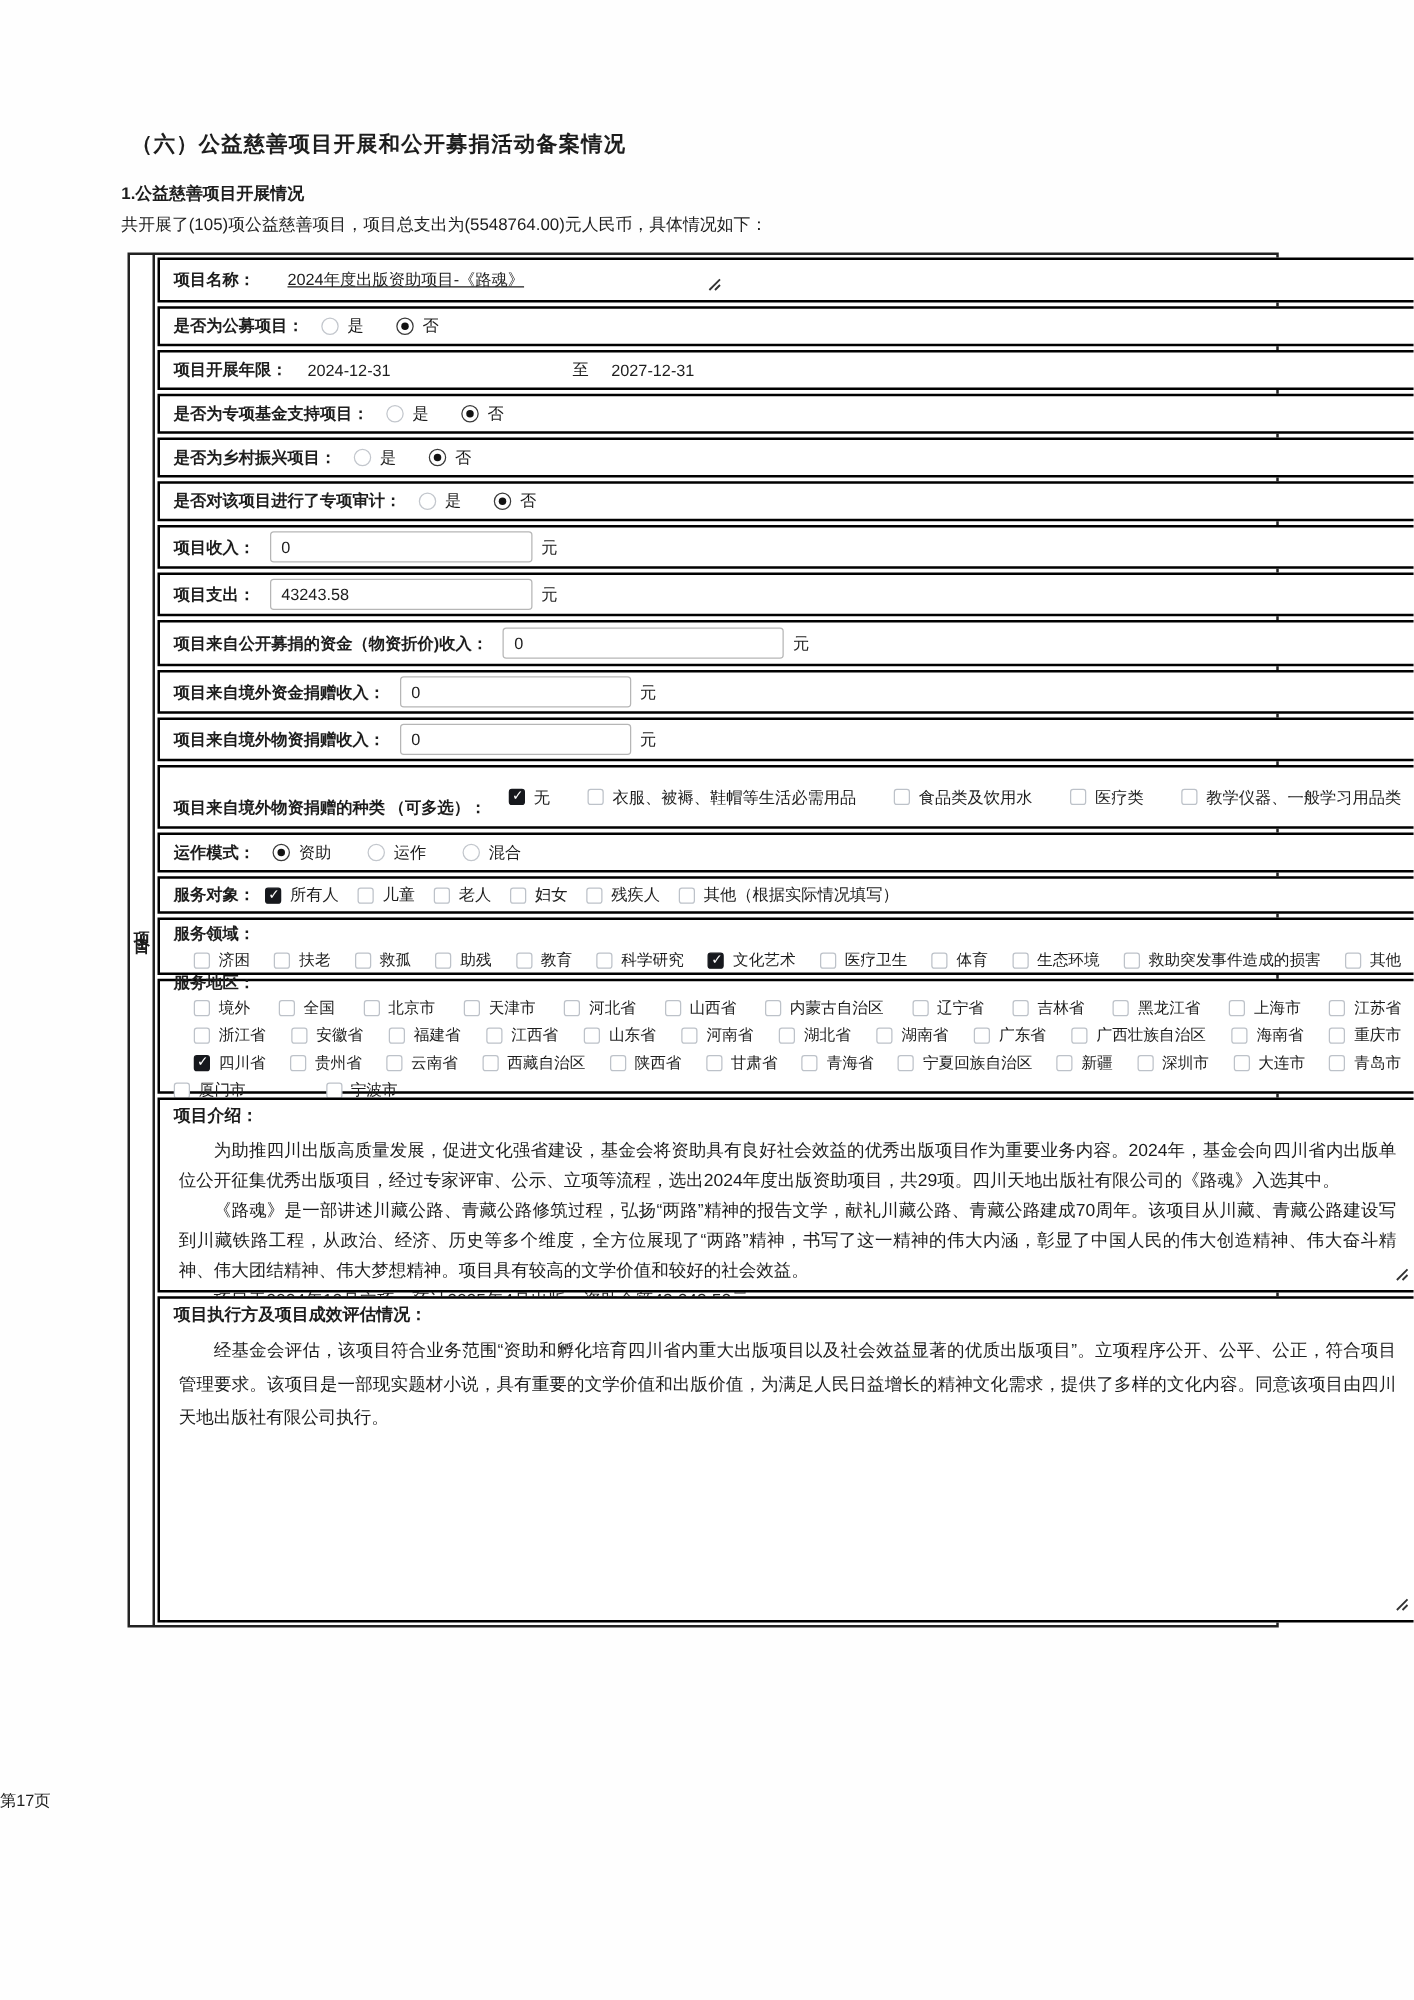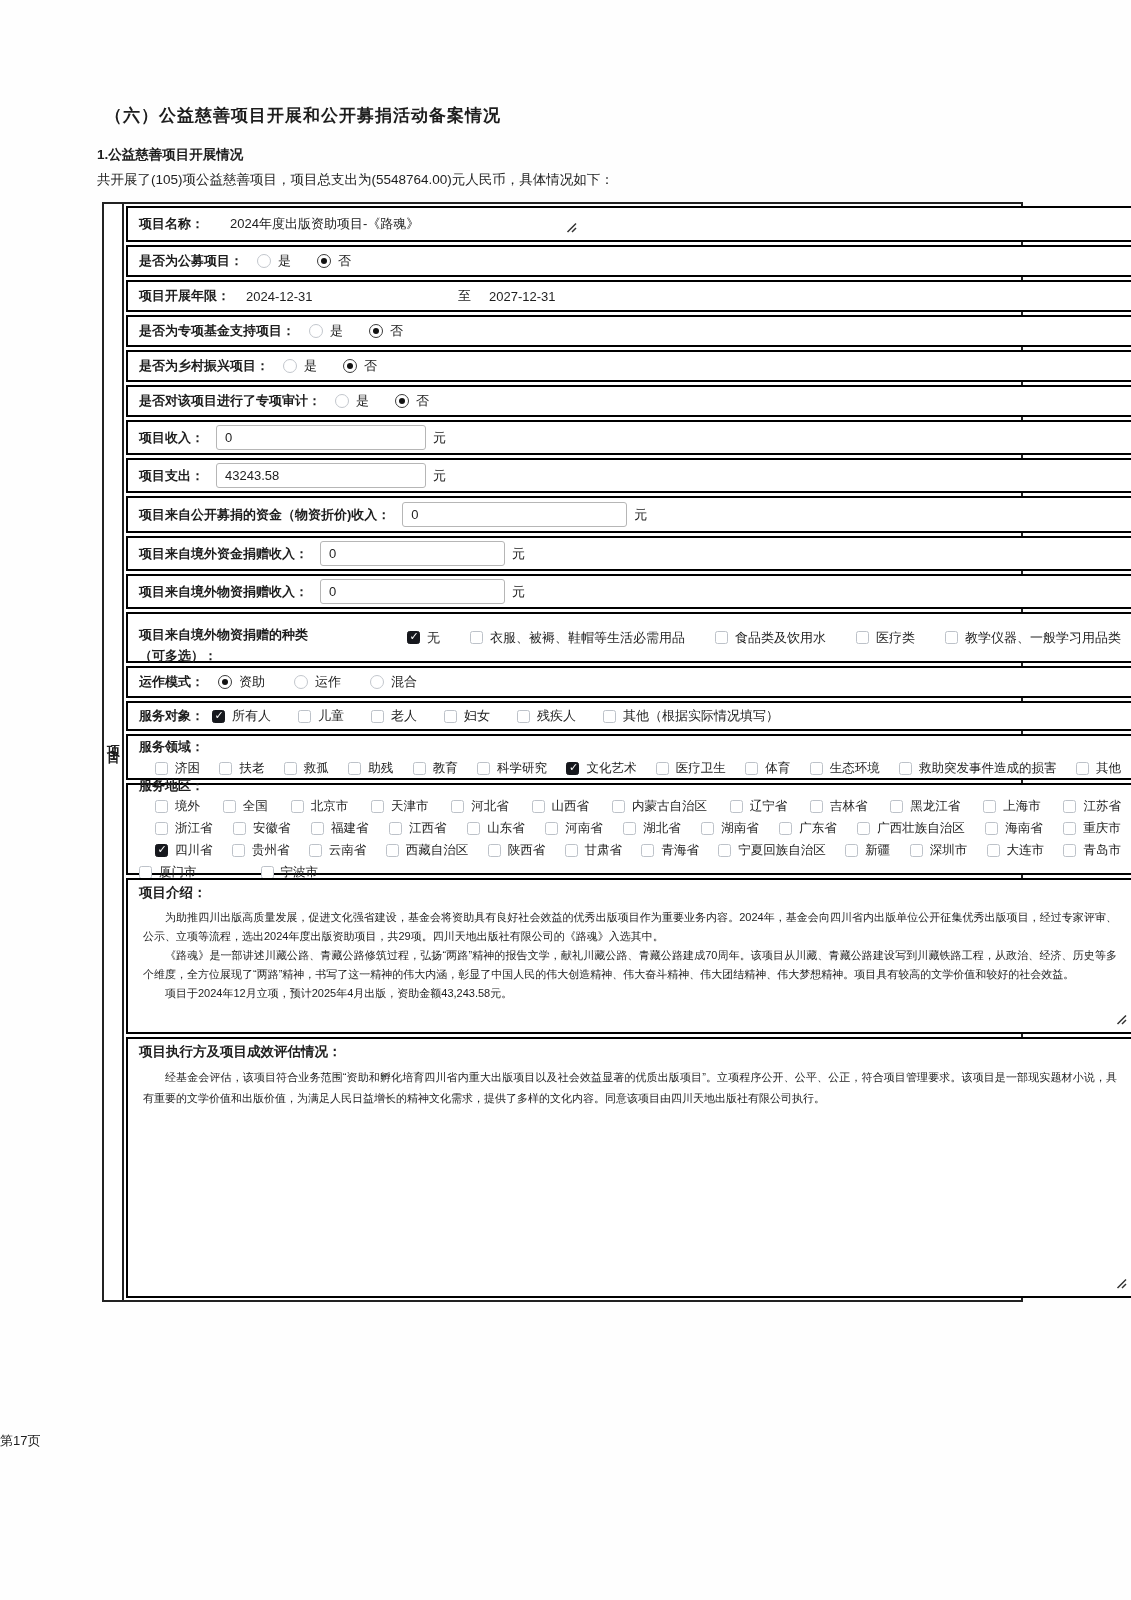--- a/index.html
+++ b/index.html
@@ -44,21 +44,21 @@
     font-size:13px;
     flex:none;
     position:relative;
     background:#fff;
   }
   .r36{height:36px}.r32{height:32px}.r35{height:35px}.r37{height:37px}
   .r51{height:51px}.r30{height:30px}.r46{height:46px}.r92{height:92px}.r192{height:156px}
   .grow{flex:1}
   .col { flex-direction:column; align-items:stretch; justify-content:center; padding-top:4px; padding-bottom:4px; }
   .flabel { font-weight:600; white-space:nowrap; }
-  .fvalue { margin-left:26px; }
+  .fvalue { margin-left:26px;text-decoration:underline; }
   .unit { margin-left:7px; }
 
   .vinput {
     height:25px; width:210px;
     border:1px solid #b6b6b6; border-radius:3px;
     font-size:13px; color:#1d1d1d; padding:0 8px;
     margin-left:12px; background:#fff;
     font-family:inherit; outline:none;
   }
   .w225{width:225px}.w185{width:185px}
@@ -82,39 +82,39 @@
   }
   .cb.checked { background:#16181d; border-color:#16181d; }
   .cb.checked::after {
     content:"✓"; position:absolute; left:1.5px; top:-2px;
     color:#fff; font-size:11px; font-weight:700;
   }
 
   .period-start { margin-left:16px; width:212px; }
   .period-end { margin-left:18px; }
 
-  .gt-label { width:268px; flex:none; display:flex; flex-direction:column; gap:3px;margin-top:16px; }
+  .gt-label { width:268px; flex:none; display:flex; gap:3px;margin-top:16px; }
   .gt-opts { display:flex; flex-direction:column; gap:5px; }
   .gt-line { display:flex; align-items:center; gap:30px; }
   .gt-line2 { gap:22px; }
 
   .optgrid {
     display:grid; grid-template-columns:repeat(12, auto);
     justify-content:space-between; align-items:center;
     margin-top:4px;
     margin-left:16px;
   }
   .arearows { display:flex; flex-direction:column; gap:5px; margin-top:3px; }
   .arearow4 { display:flex; gap:64px; }
   .fs12 { font-size:12.5px; }
 
   .bigbox { justify-content:flex-start; }
   .bigbox .flabel { font-size:13.5px; margin-bottom:6px; }
   .paras p {
-    font-size:11px; line-height:1.72;
+    font-size:14px; line-height:1.72;
     text-indent:2em; text-align:justify;
     padding:0 4px;
   }
   .paras.wide p { line-height:1.9; }
   .handle { position:absolute; }
   .handle-name { left:438px; bottom:4px; }
   .handle-br { right:5px; bottom:4px; }
 
   .footer {
     position:absolute; top:1432px; left:0; width:100%;
@@ -294,21 +294,21 @@
 
           <span class="radio-item">
             <span class="radio"></span>
             <span>混合</span>
           </span>
         </span>
       </div>
 
       <div class="row r30">
         <span class="flabel">服务对象：</span>
-        <span class="opts" style="gap:27px;margin-left:8px">
+        <span class="opts" style="gap:15px;margin-left:8px">
           <span class="cb-item">
             <span class="cb checked"></span>
             <span>所有人</span>
           </span>
 
           <span class="cb-item">
             <span class="cb"></span>
             <span>儿童</span>
           </span>
 

